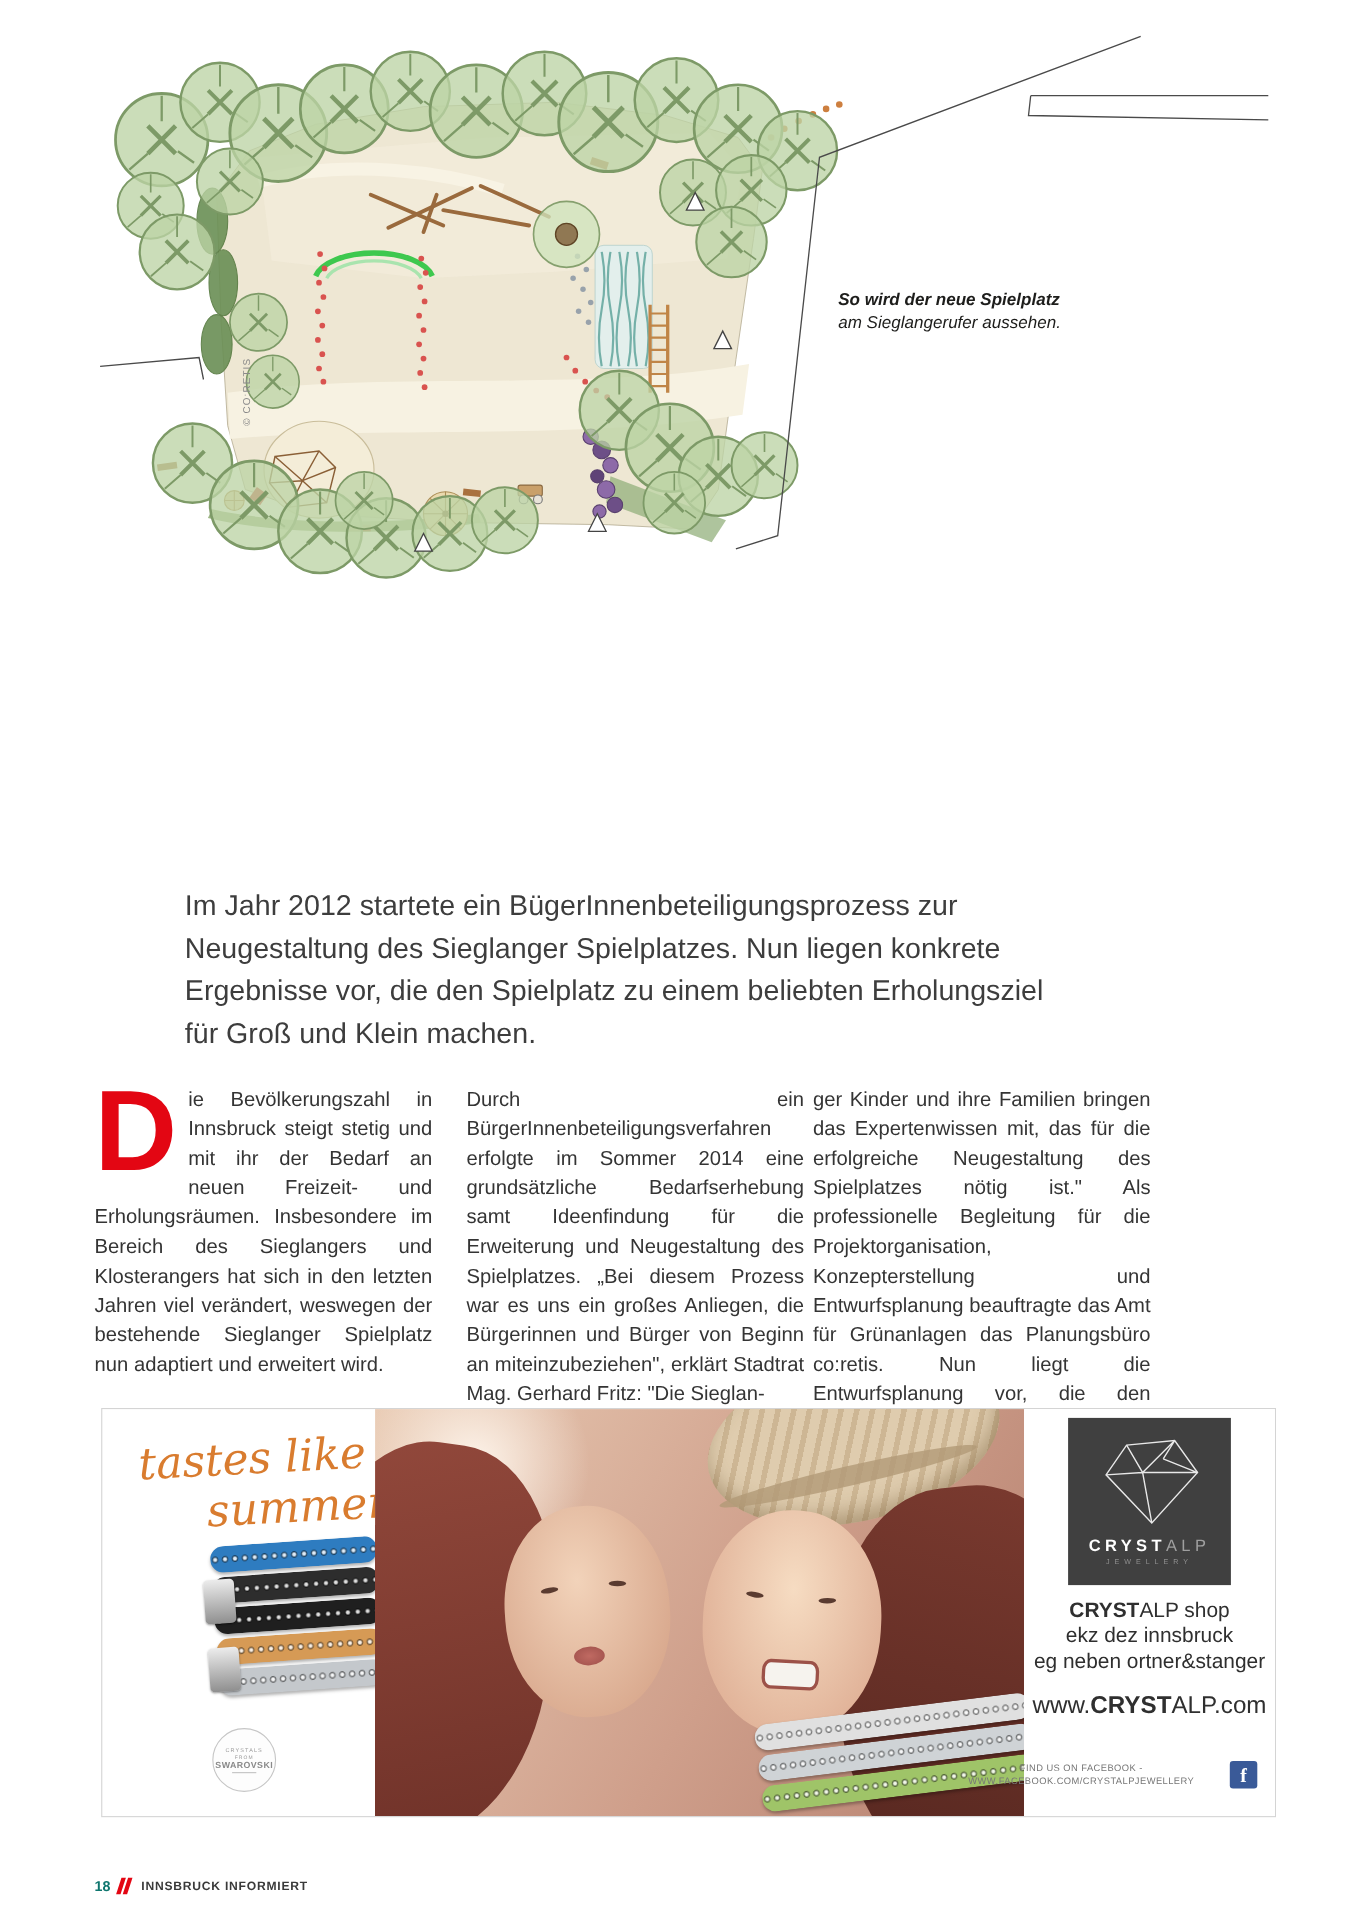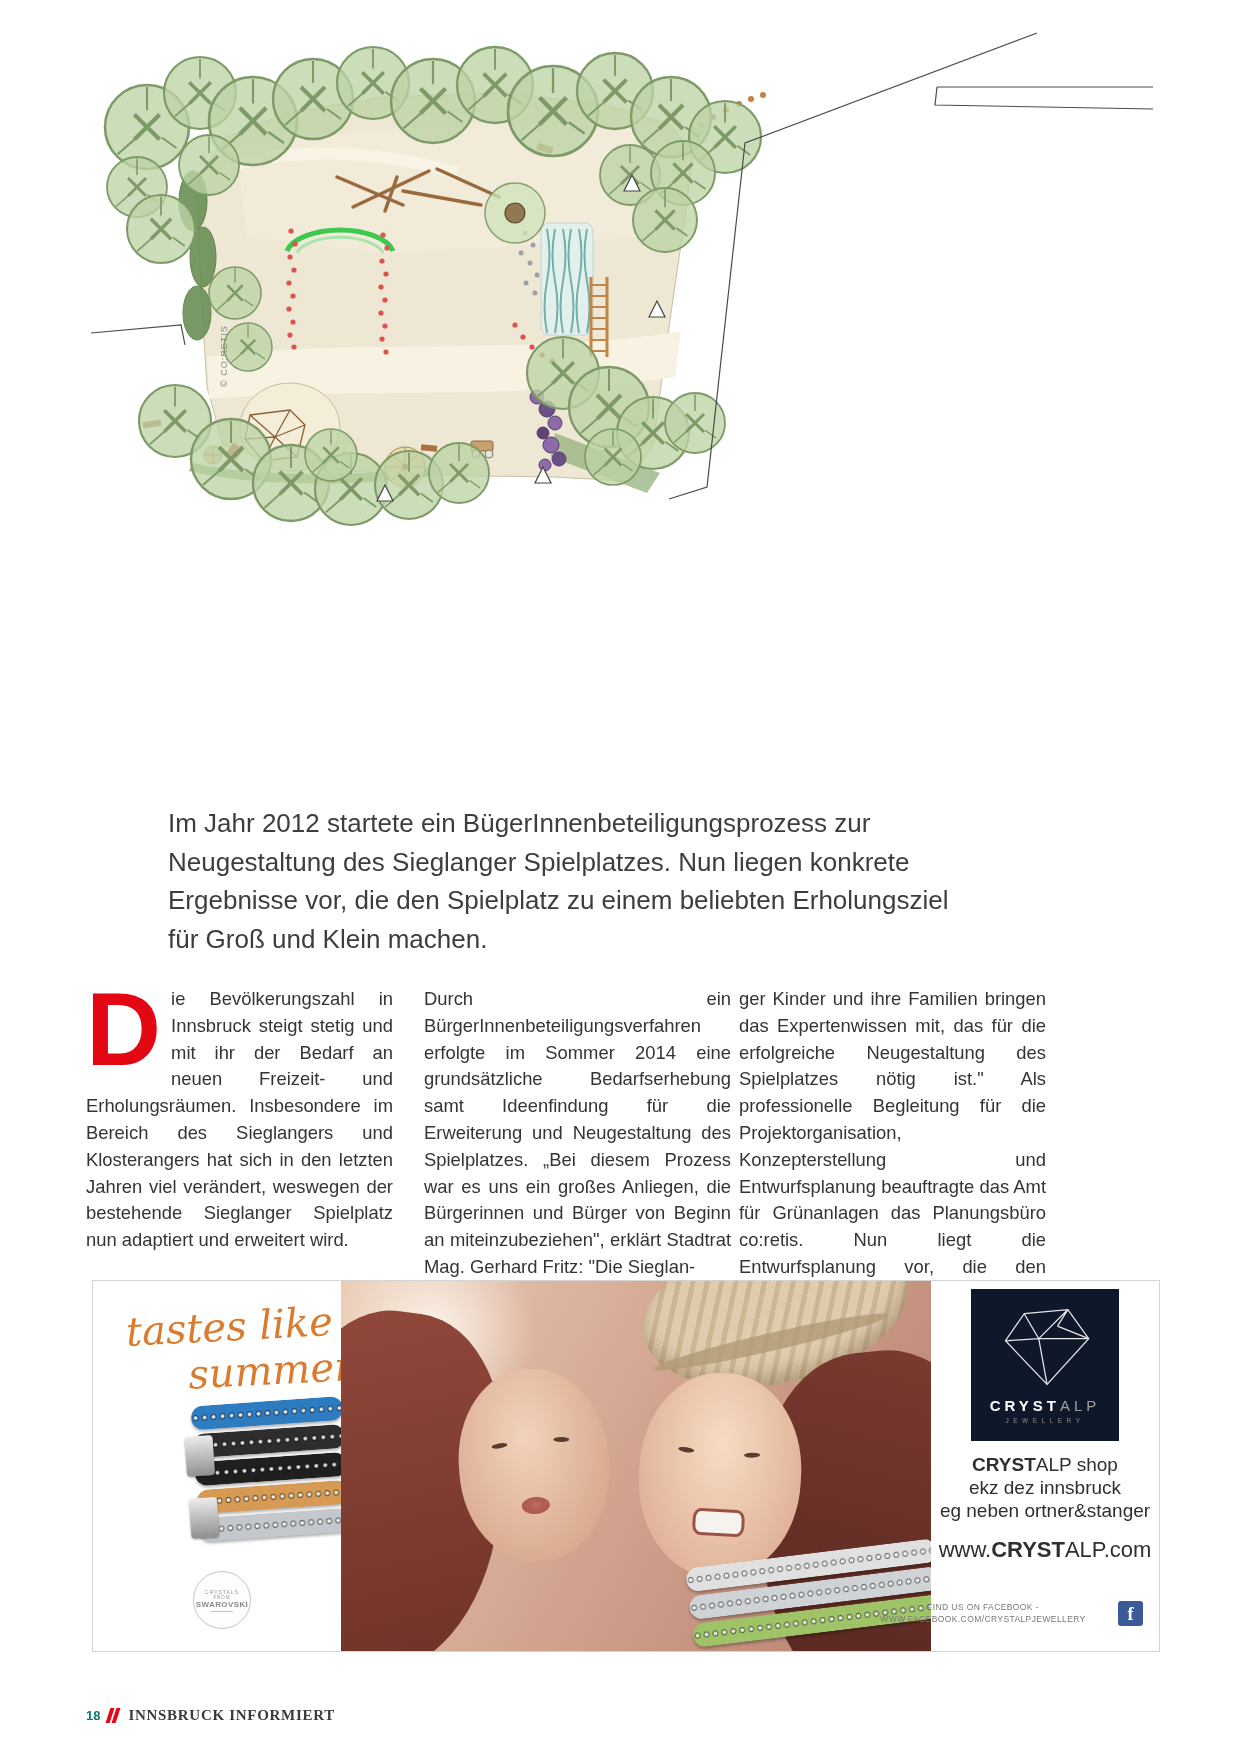--- a/index.html
+++ b/index.html
@@ -73,39 +73,39 @@
          background:radial-gradient(at 45% 35%,#f2d3ba,#d9a98e 78%);}
   .faceR{left:298px;top:92px;width:162px;height:204px;transform:rotate(3deg);
          background:radial-gradient(at 50% 35%,#f6dcc2,#e0b197 80%);}
   .eye{position:absolute;width:16px;height:5px;border-radius:50%;background:#5a3b30;}
   .lipsL{position:absolute;left:60px;top:128px;width:28px;height:17px;border-radius:50%;
          background:radial-gradient(#c06a62,#9e4f4a);}
   .smileR{position:absolute;left:56px;top:136px;width:46px;height:21px;border-radius:8px/10px;
           background:#f6f3ee;border:3px solid #9c5148;}
 
   .panelR{position:absolute;left:838px;top:0;width:228px;height:370px;background:#fff;}
-  .logoBox{position:absolute;left:40px;top:8px;width:148px;height:152px;background:#0f172a;
+  .logoBox{position:absolute;left:40px;top:8px;width:148px;height:152px;background:#404040;
            display:flex;flex-direction:column;align-items:center;}
   .logoTxt{margin-top:4px;font-size:15px;letter-spacing:4px;color:#fff;font-weight:700;}
   .logoTxt .lt{color:#9f9f9f;font-weight:400;}
   .logoSub{font-size:6.5px;letter-spacing:4.5px;color:#8f8f8f;margin-top:3px;}
   .shop{position:absolute;left:0;top:172px;width:228px;text-align:center;font-size:19px;line-height:23px;color:#2f2f2f;}
   .url{position:absolute;left:0;top:256px;width:228px;text-align:center;font-size:22px;color:#2f2f2f;}
   .bold{font-weight:700;}
   .fbTxt{position:absolute;right:46px;top:320px;width:260px;text-align:center;font-size:8.5px;
          line-height:12px;color:#777;letter-spacing:.4px;}
   .fbIcon{position:absolute;right:16px;top:320px;width:25px;height:25px;border-radius:3px;background:#3a5a98;
           color:#fff;font-weight:700;font-size:18px;text-align:center;line-height:27px;font-family:"Liberation Serif",serif;}
 
   
   .footer{position:absolute;left:86px;top:1707px;display:flex;align-items:center;}
   .pageNum{font-size:13px;font-weight:700;color:#0f766e;margin-right:8px;}
   .slashes{display:flex;margin-right:8px;}
   .slashes i{display:block;width:3.5px;height:15px;background:#e30613;transform:skewX(-18deg);margin-right:2.5px;}
-  .mag{font-size:15px;font-weight:700;letter-spacing:.7px;color:#3a3a3a;font-family:Liberation Serif, serif;}
+  .mag{font-size:11px;font-weight:700;letter-spacing:.7px;color:#3a3a3a;}
 </style>
 </head>
 <body>
 
 <div class="page">
 
   <svg class="plan" viewBox="0 0 1070 510">
     <defs>
       <g id="treeG">
         <circle r="20"></circle>
@@ -282,20 +282,24 @@
     <g fill="#ffffff" stroke="#444" stroke-width="1.2">
       <polygon points="547,150 539,166 555,166"></polygon>
       <polygon points="572,276 564,292 580,292"></polygon>
       <polygon points="458,442 450,458 466,458"></polygon>
       <polygon points="300,460 292,476 308,476"></polygon>
     </g>
 
     <text transform="translate(142,362) rotate(-90)" font-size="9" fill="#8a8a8a" letter-spacing="1">© CO:RETIS</text>
   </svg>
 
+  <div class="caption">
+    <div class="l1">So wird der neue Spielplatz</div>
+    <div class="l2">am Sieglangerufer aussehen.</div>
+  </div>
 
   <div class="headline">
   </div>
 
   <div class="lead">Im Jahr 2012 startete ein BügerInnenbeteiligungsprozess zur Neugestaltung des Sieglanger Spielplatzes. Nun liegen konkrete Ergebnisse vor, die den Spielplatz zu einem beliebten Erholungsziel für Groß und Klein machen.</div>
 
   <div class="col col1">
     <span class="dropcap">D</span><span>ie Bevölkerungszahl in Innsbruck steigt stetig und mit ihr der Bedarf an neuen Freizeit- und Erholungsräumen. Insbesondere im Bereich des Sieglangers und Klosterangers hat sich in den letzten Jahren viel verändert, weswegen der bestehende Sieglanger Spielplatz nun adaptiert und erweitert wird.</span>
   </div>
   <div class="col col2">

